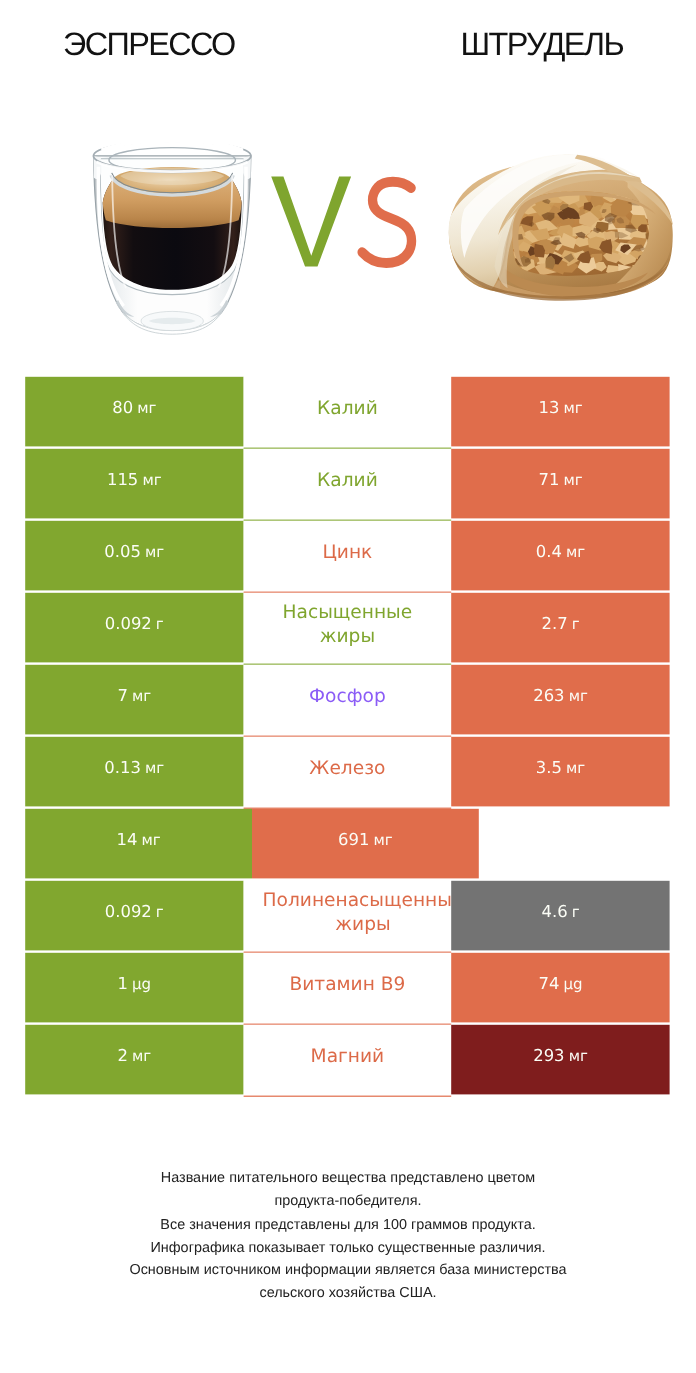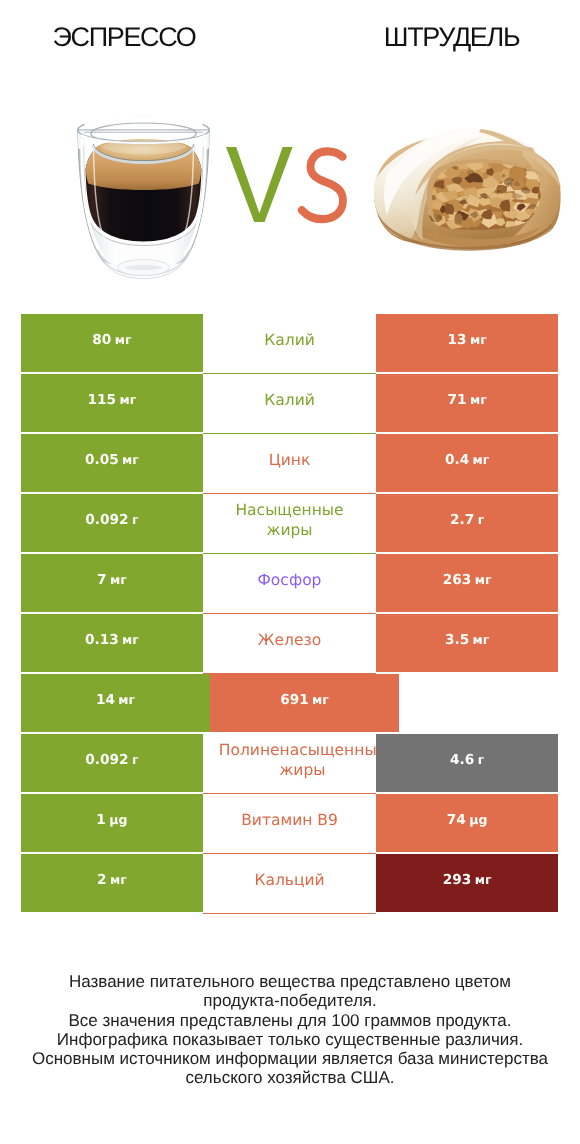--- a/index.html
+++ b/index.html
@@ -22,33 +22,33 @@
   #food-left{position:absolute;left:72px;top:112px;width:143px;height:170px;}
   #food-right{position:absolute;left:365px;top:120px;width:200px;height:132px;}
   #food-left svg,#food-right svg{display:block;width:100%;height:100%;}
 
   
   #table{position:absolute;left:21px;top:314.4px;width:537px;
          font-family:"DejaVu Sans",sans-serif;}
   .row{position:relative;height:60px;display:flex;}
   .cell{height:58px;display:flex;align-items:center;justify-content:center;
         box-sizing:border-box;text-align:center;overflow:hidden;}
-  .side{width:189px;color:#fbfdf6;font-size:13.7px;font-weight:700;letter-spacing:0px;
+  .side{width:189px;color:#fbfdf6;font-size:13.7px;font-weight:400;letter-spacing:0px;
         padding-bottom:6px;}
   .mid{width:179px;font-size:15.5px;line-height:20px;background:#ffffff;
        padding:0 16px;border-bottom:1px solid #999;font-weight:400;
        display:block;padding-top:0;text-align:center;height:60px;}
   .mid-inner{display:table;width:100%;height:51px;}
   .mid-inner > span{display:table-cell;vertical-align:middle;text-align:center;transform:translateZ(0);backface-visibility:hidden;}
   .unit{font-size:12.5px;padding-left:3.4px;}
   .vwrap{display:inline-block;transform:translateZ(0);backface-visibility:hidden;white-space:nowrap;}
 
   
   #footer{position:absolute;left:0;top:972px;width:580px;text-align:center;
-          font-size:17px;line-height:19.3px;color:#222222;letter-spacing:0px;}
+          font-size:12px;line-height:19.3px;color:#222222;letter-spacing:0px;}
   #footer div{white-space:nowrap;}
 </style>
 </head>
 <body>
 
 <div id="page">
 
   <div class="title" id="t-left">ЭСПРЕССО</div>
   <div class="title" id="t-right">ШТРУДЕЛЬ</div>
 
@@ -469,21 +469,21 @@
         <div class="cell side" style="background: rgb(224, 109, 75);">
           <span class="vwrap"><span>74</span><span class="unit">µg</span></span>
         </div>
       </div>
       <div class="row">
         <div class="cell side" style="background: rgb(129, 167, 47);">
           <span class="vwrap"><span>2</span><span class="unit">мг</span></span>
         </div>
         <div class="cell mid" style="color: rgb(220, 106, 72); border-bottom-color: rgb(224, 109, 75);">
           <div class="mid-inner">
-            <span>Кальций</span>
+            <span>Магний</span>
           </div>
         </div>
         <div class="cell side" style="background: #7f1d1d;">
           <span class="vwrap"><span>293</span><span class="unit">мг</span></span>
         </div>
       </div>
     </div>
 
   <div id="footer">
       <div>Название питательного вещества представлено цветом</div>

